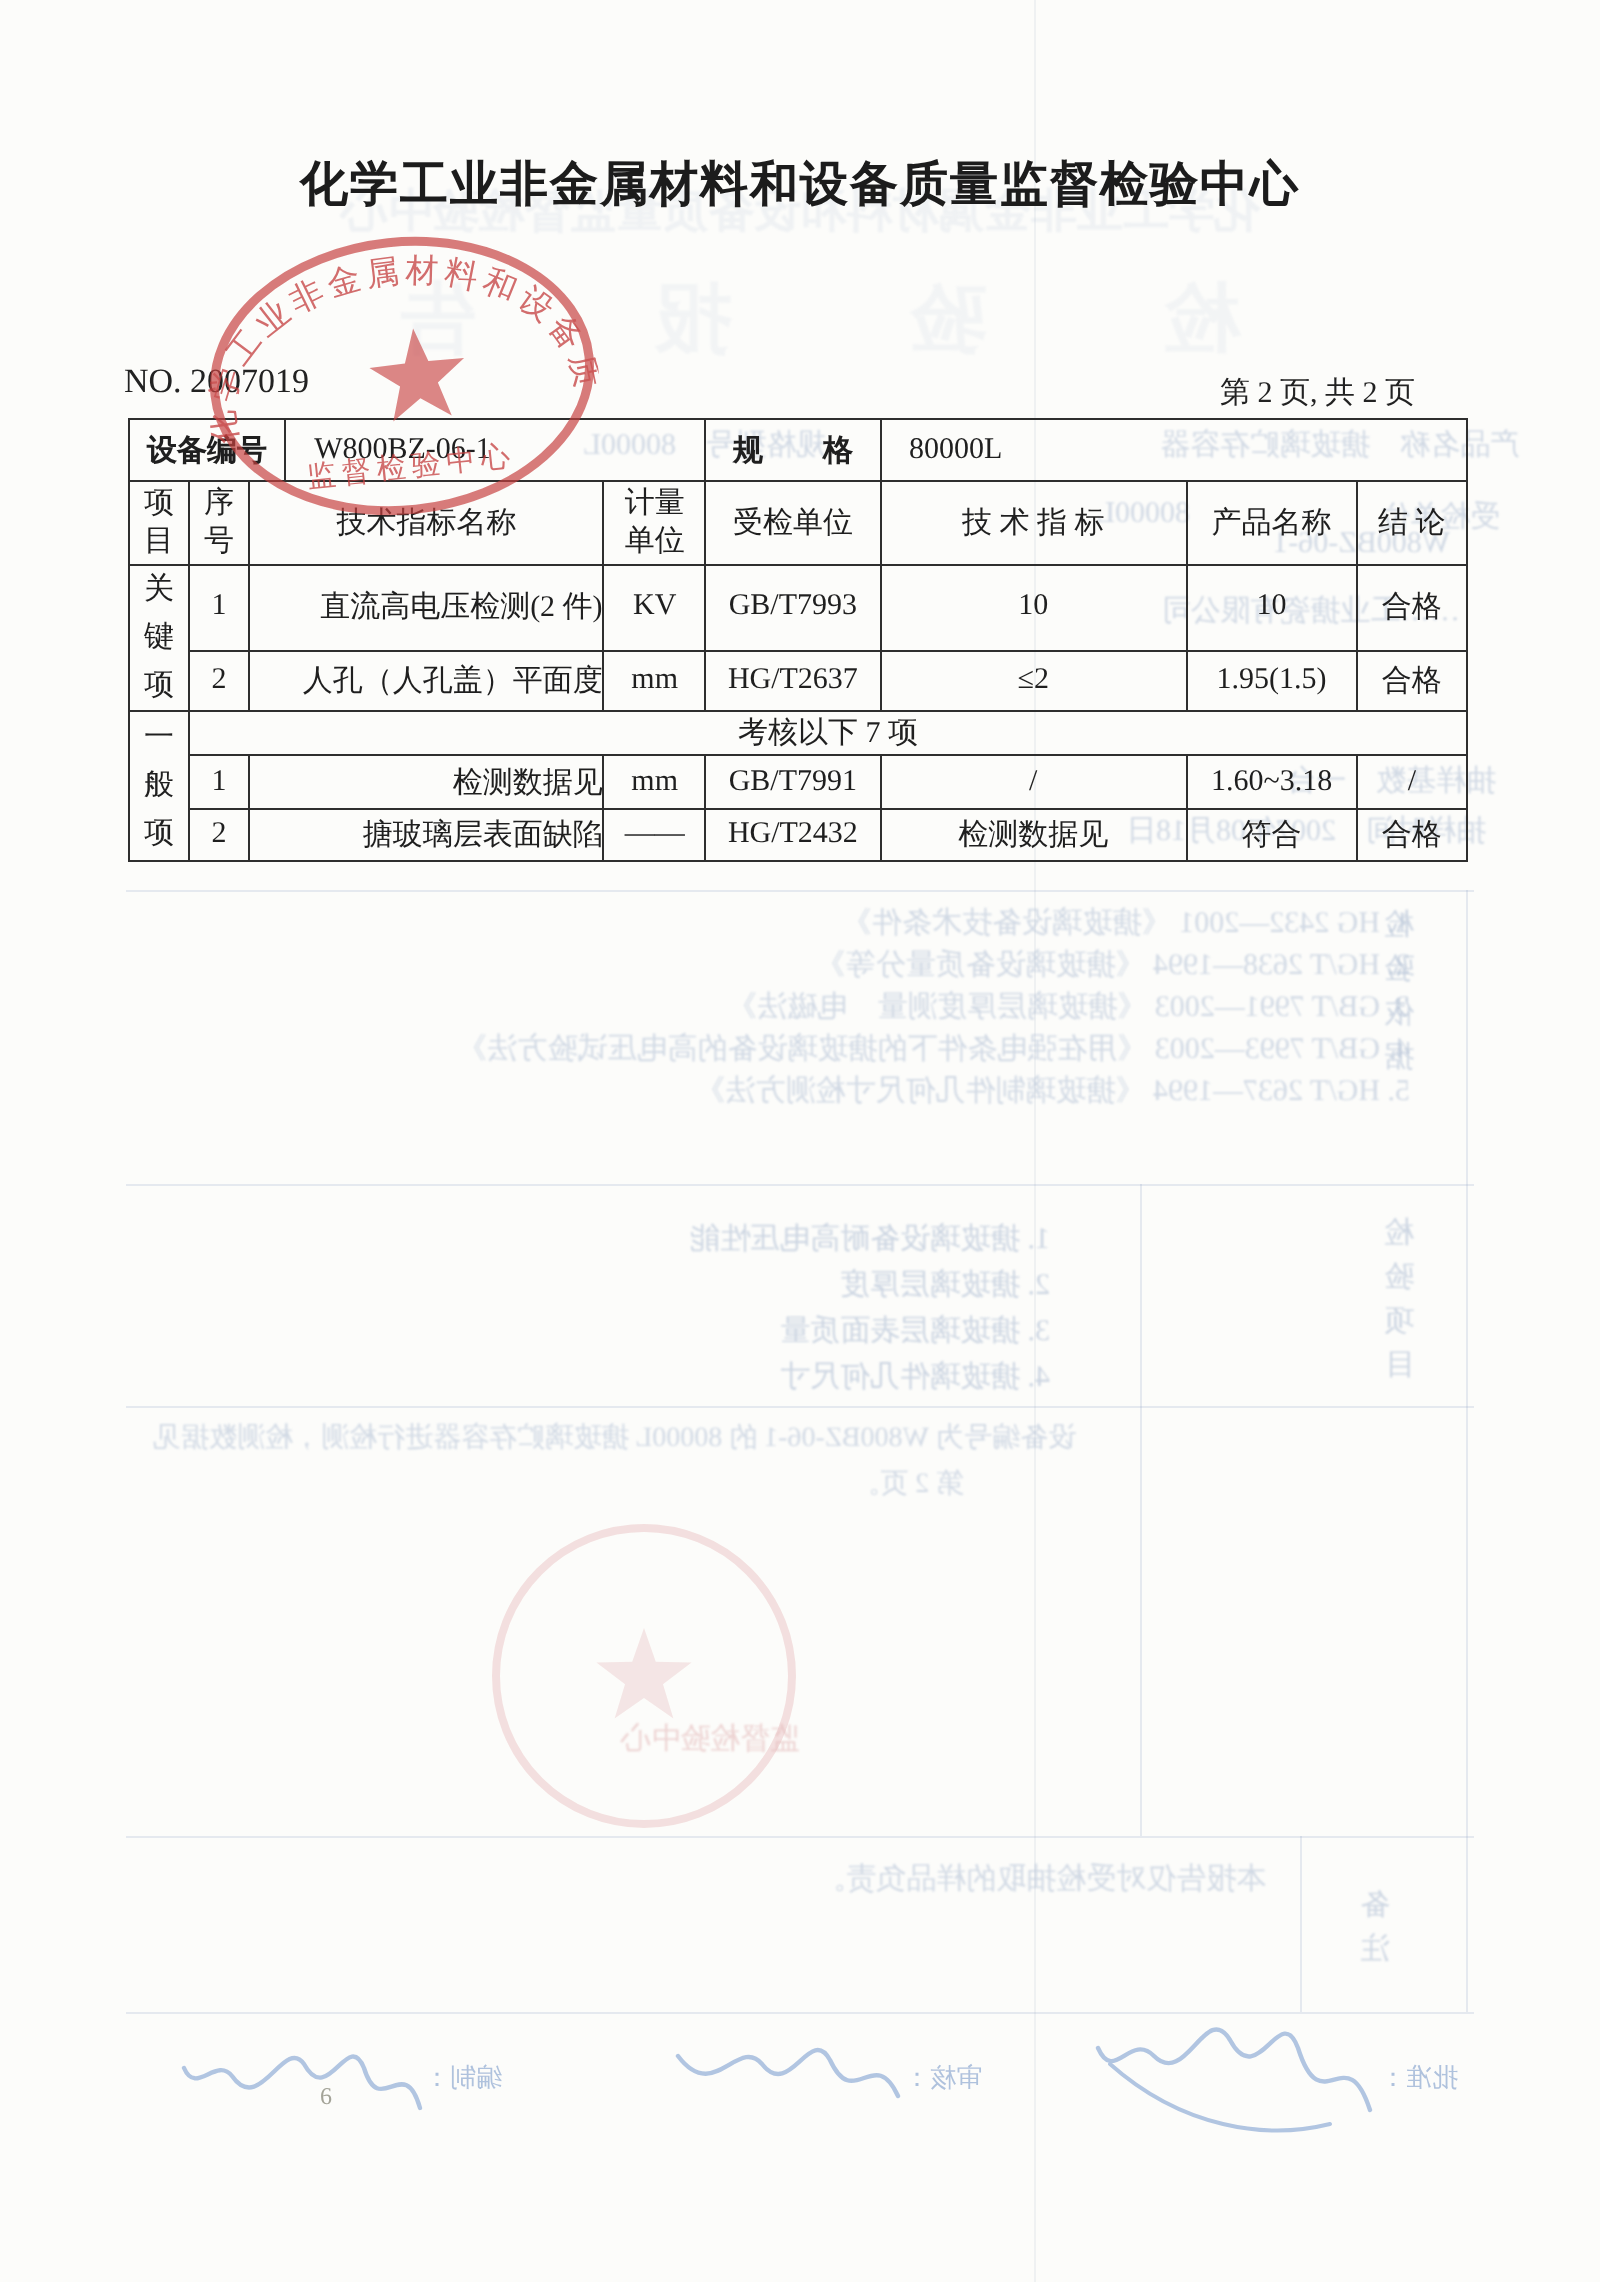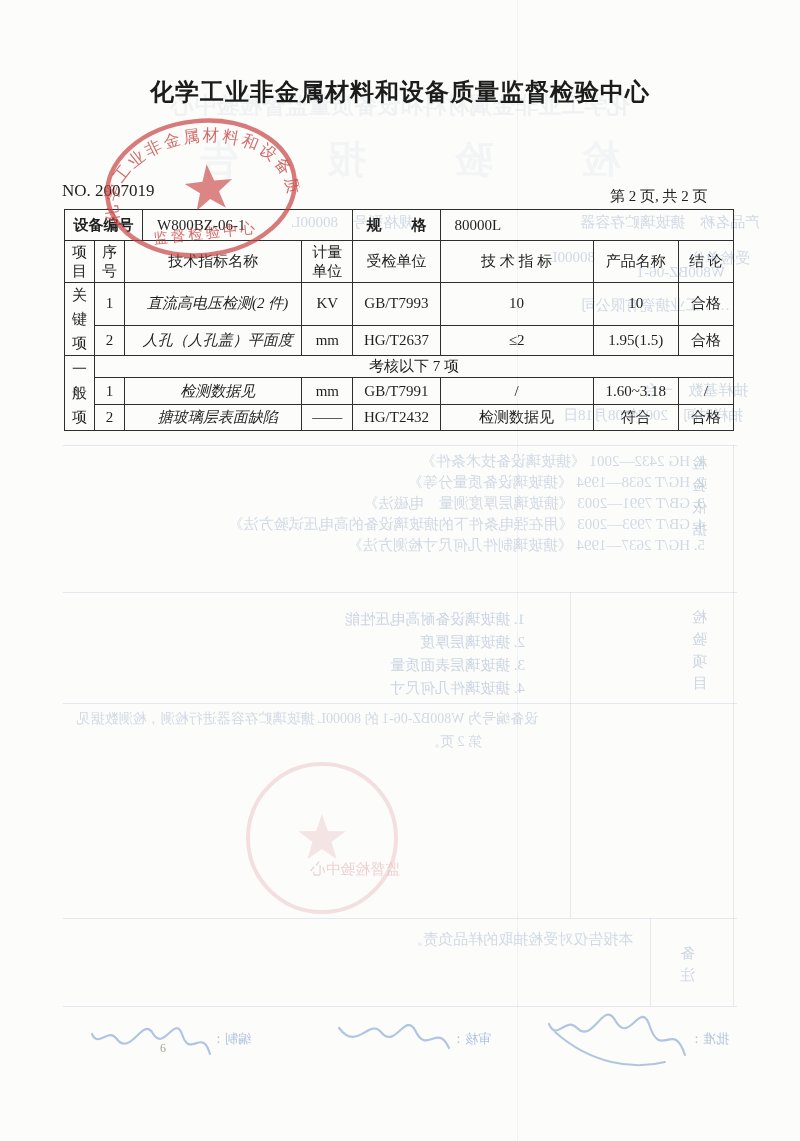--- a/index.html
+++ b/index.html
@@ -26,21 +26,21 @@
   .info-table{position:absolute;top:209px;left:64px;width:670px;}
   .main-table{position:absolute;top:240px;left:64px;width:670px;}
   td,th{border:1.4px solid #2e2e2e;padding:0;text-align:center;
         font-size:15px;font-weight:normal;color:#1f1f1f;vertical-align:middle;
         background:transparent;overflow:hidden;}
   .info-table td{height:30px;}
   .lbl{font-weight:bold;}
   .val{text-align:left;padding-left:14px;}
   .pre{white-space:pre-line;line-height:19px;}
   .vgroup{white-space:pre-line;line-height:24px;font-size:15px;}
-  .name-cell{text-align:center;padding-left:9px;font-style:italic;}
+  .name-cell{text-align:right;padding-left:9px;}
   .hdr{font-size:15px;}
   
   .footnote{position:absolute;top:422px;left:64px;font-size:13.5px;font-weight:bold;color:#1f1f1f;}
   
   .stamp{position:absolute;left:103px;top:118px;mix-blend-mode:multiply;opacity:.88;transform:rotate(-6deg);}
   .ghost-stamp{position:absolute;left:242px;top:758px;opacity:.55;transform:scaleX(-1);}
   
   .gh{
     position:absolute;transform:scaleX(-1);color:#aebdd3;opacity:.55;
     font-size:15px;white-space:nowrap;filter:blur(.4px);text-align:left;

